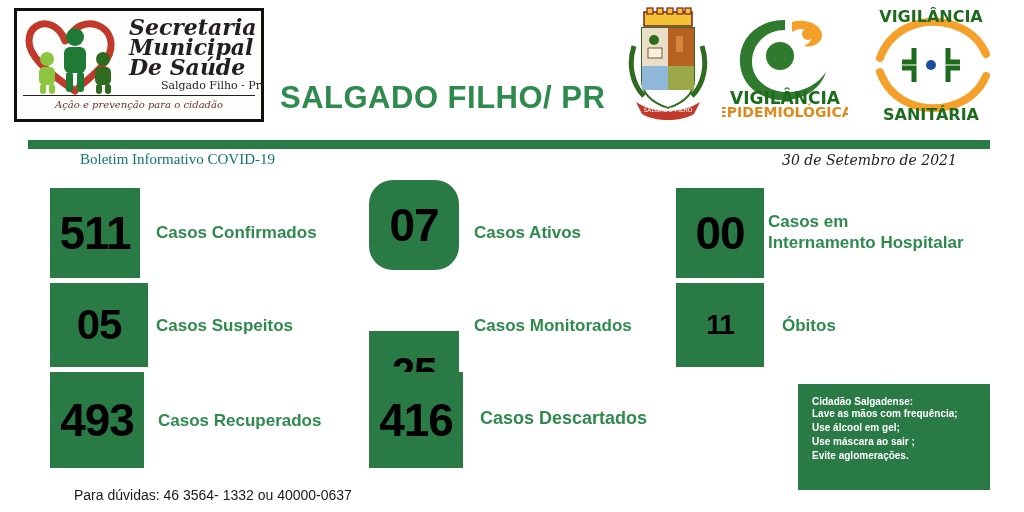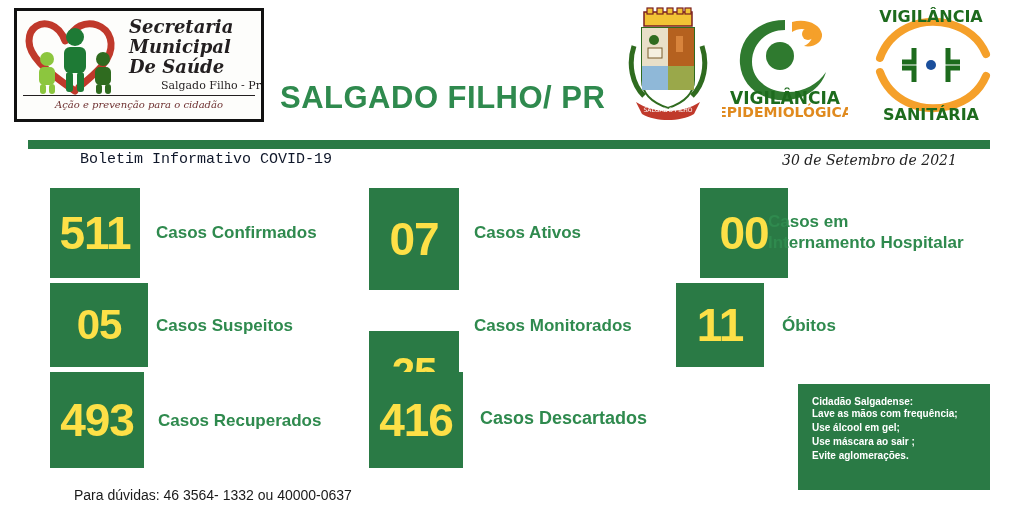--- a/index.html
+++ b/index.html
@@ -42,21 +42,21 @@
     width: 104px; height: 82px;
   }
   .logo-smd .smd-text {
     position: absolute;
     left: 112px; top: 6px;
     width: 132px;
     text-align: left;
     font-family: "DejaVu Serif", serif;
     font-style: italic;
     font-weight: bold;
-    font-size: 18px;
+    font-size: 22px;
     line-height: 20px;
     color: #231f20;
   }
   .logo-smd .smd-sub {
     position: absolute;
     left: 112px; top: 68px;
     width: 132px;
     text-align: right;
     font-family: "DejaVu Serif", serif;
     font-size: 11px;
@@ -108,23 +108,23 @@
   
   .green-bar {
     position: absolute;
     left: 28px; top: 140px;
     width: 962px; height: 9px;
     background: #2a7a45;
   }
   .bulletin-label {
     position: absolute;
     left: 80px; top: 151px;
-    font-family: Liberation Mono, monospace;
+    font-family: Liberation Serif, serif;
     font-size: 15px;
-    color: #0f172a;
+    color: #0f766e;
     white-space: nowrap;
   }
   .bulletin-date {
     position: absolute;
     left: 782px; top: 152px;
     font-family: "DejaVu Serif", serif;
     font-style: italic;
     font-size: 14px;
     color: #222222;
     white-space: nowrap;
@@ -133,21 +133,21 @@
   
   .tile {
     position: absolute;
     background: #2a7a45;
     display: flex;
     align-items: center;
     justify-content: center;
     box-sizing: border-box;
   }
   .tile-num {
-    color: #fde047;
+    color: #000000;
     font-weight: bold;
     line-height: 1;
     letter-spacing: -1px;
   }
   .stat-label {
     position: absolute;
     color: #2f8a4e;
     font-weight: bold;
     font-size: 17px;
     line-height: 21px;
@@ -265,43 +265,43 @@
 
   <div class="green-bar"></div>
   <div class="bulletin-label">Boletim Informativo COVID-19</div>
   <div class="bulletin-date">30 de Setembro de 2021</div>
 
   <div class="tile" style="left:50px; top:188px; width:90px; height:90px;">
     <span class="tile-num" style="font-size:46px;">511</span>
   </div>
   <div class="stat-label" style="left:156px; top:222px; width:210px;">Casos Confirmados</div>
 
-  <div class="tile" style="left:369px; top:188px; width:90px; height:102px;">
+  <div class="tile" style="left:369px; top:180px; width:90px; height:90px;border-radius:24px;">
     <span class="tile-num" style="font-size:46px;">07</span>
   </div>
   <div class="stat-label" style="left:474px; top:222px; width:180px;">Casos Ativos</div>
 
-  <div class="tile" style="left:676px; top:188px; width:88px; height:90px;margin-left:24px;">
+  <div class="tile" style="left:676px; top:188px; width:88px; height:90px;">
     <span class="tile-num" style="font-size:46px;">00</span>
   </div>
   <div class="stat-label" style="left:768px; top:211px; width:256px; white-space:pre-line;">Casos em
 Internamento Hospitalar</div>
 
   <div class="tile" style="left:50px; top:283px; width:98px; height:84px;">
     <span class="tile-num" style="font-size:42px;">05</span>
   </div>
   <div class="stat-label" style="left:156px; top:315px; width:210px;">Casos Suspeitos</div>
 
   <div class="tile" style="left:369px; top:283px; width:90px; height:84px;margin-top:48px;">
     <span class="tile-num" style="font-size:42px;">25</span>
   </div>
   <div class="stat-label" style="left:474px; top:315px; width:210px;">Casos Monitorados</div>
 
   <div class="tile" style="left:676px; top:283px; width:88px; height:84px;">
-    <span class="tile-num" style="font-size:46px;">11</span>
+    <span class="tile-num" style="font-size:28px;">11</span>
   </div>
   <div class="stat-label" style="left:782px; top:315px; width:150px;">Óbitos</div>
 
   <div class="tile" style="left:50px; top:372px; width:94px; height:96px;">
     <span class="tile-num" style="font-size:46px;">493</span>
   </div>
   <div class="stat-label" style="left:158px; top:410px; width:220px;">Casos Recuperados</div>
 
   <div class="tile" style="left:369px; top:372px; width:94px; height:96px;">
     <span class="tile-num" style="font-size:46px;">416</span>

